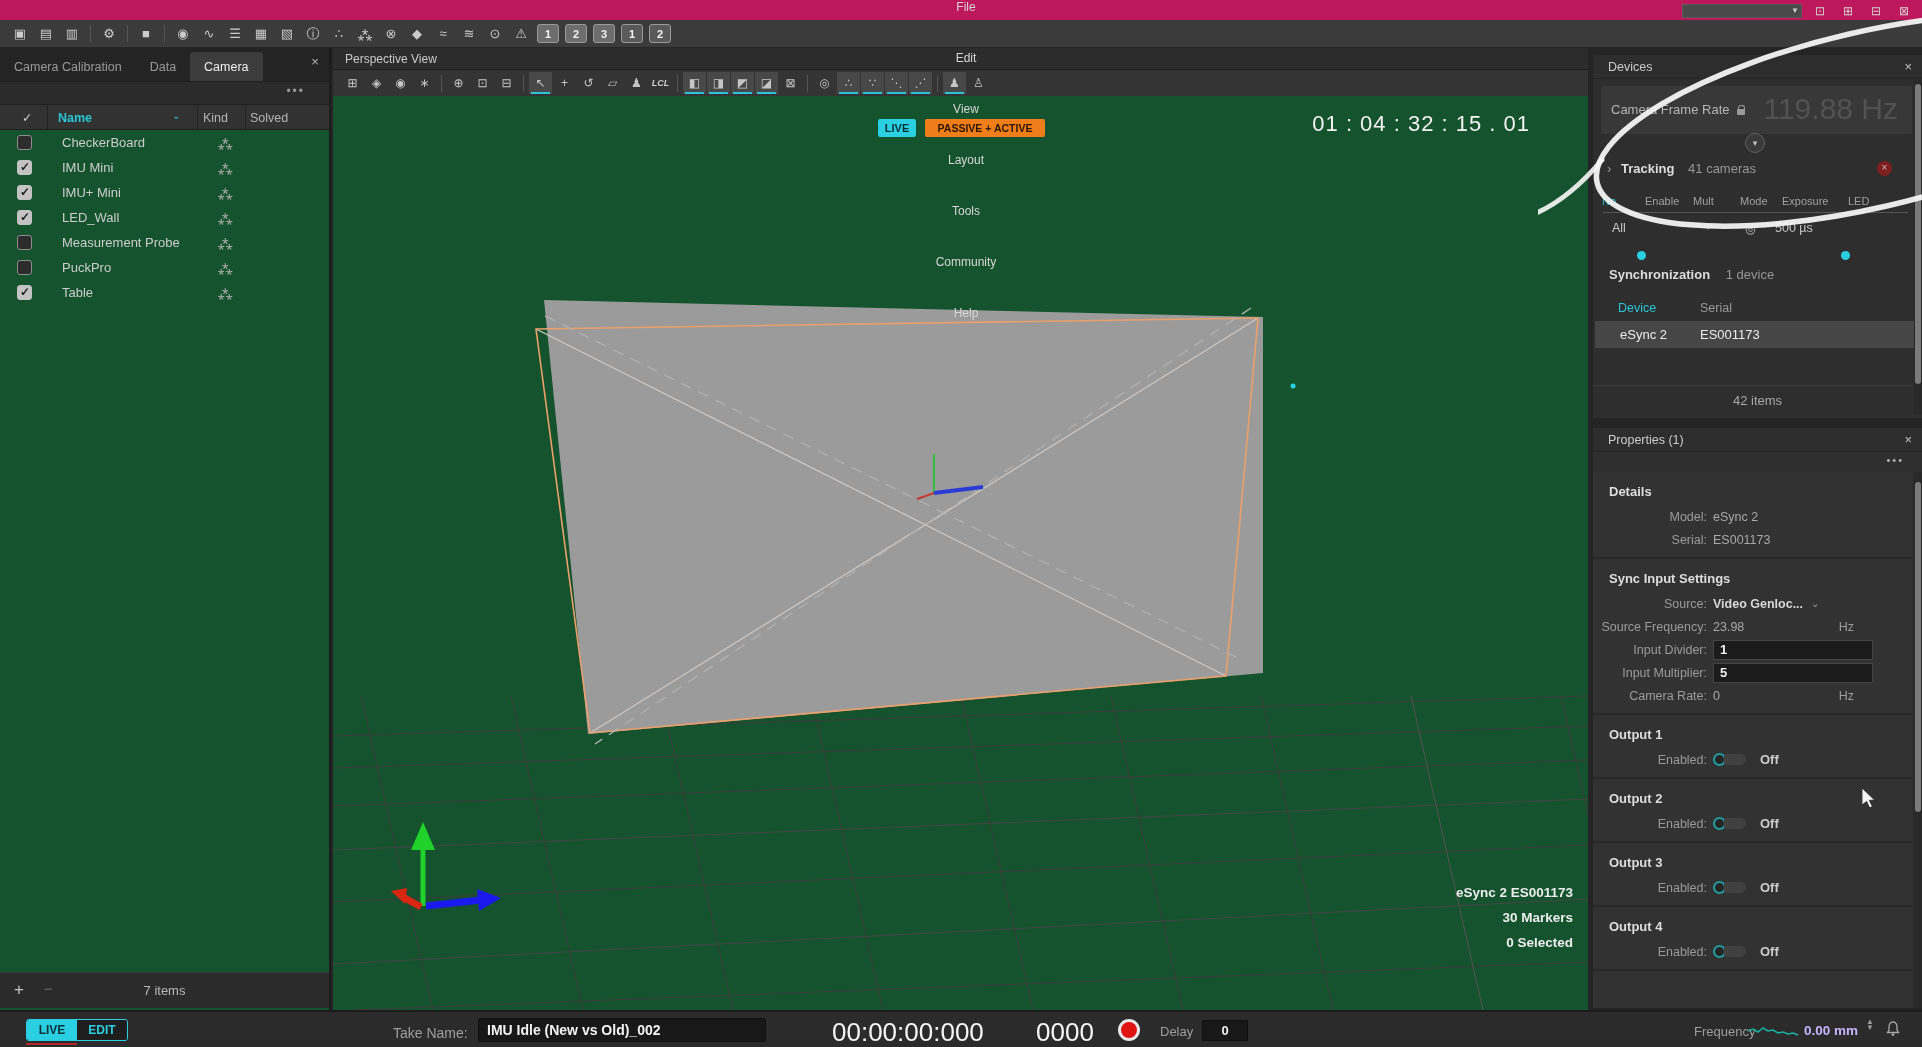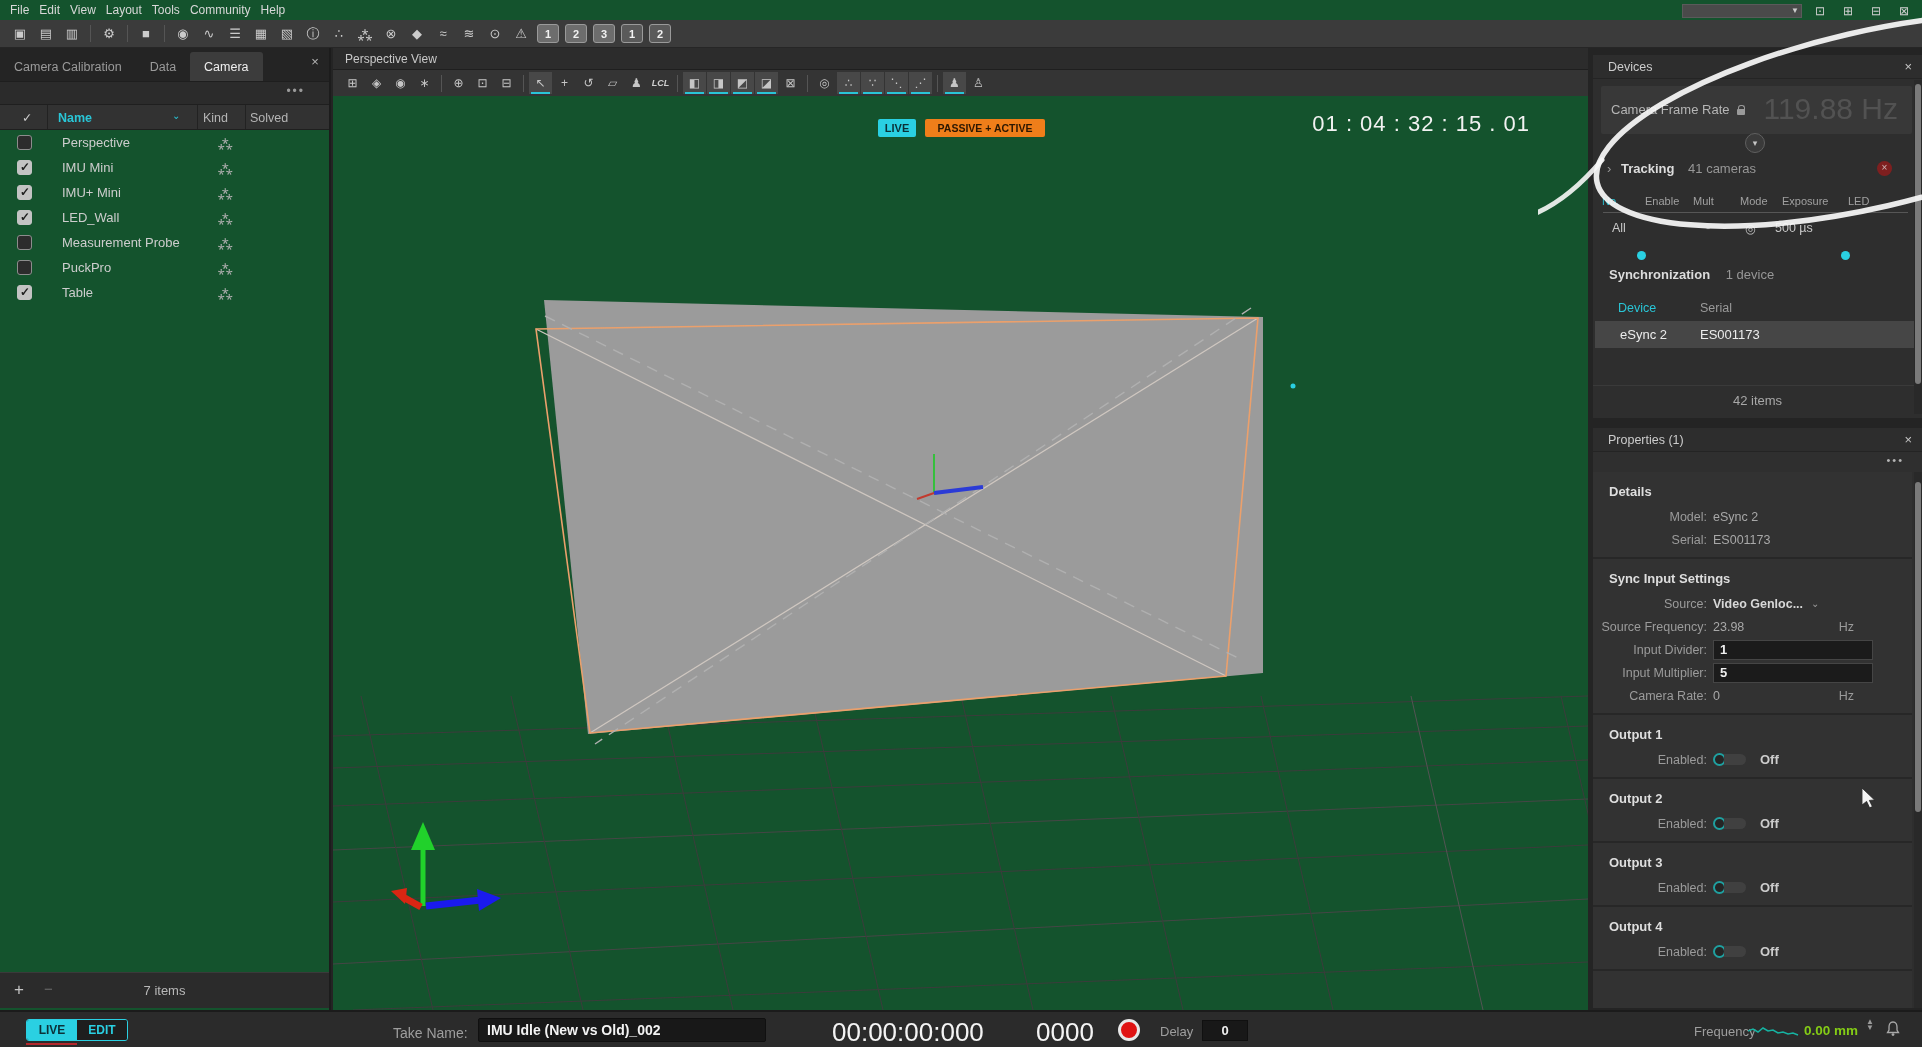--- a/index.html
+++ b/index.html
@@ -1,22 +1,22 @@
 <!DOCTYPE html>
 <html><head>
 <meta charset="utf-8">
 <style>
   * { margin:0; padding:0; box-sizing:border-box; }
   html,body { width:1922px; height:1047px; overflow:hidden; background:#242424;
     font-family:"Liberation Sans", sans-serif; color:#cfcfcf; }
   #app { position:absolute; inset:0; }
 
   
-  #menubar { position:absolute; left:0; top:0; width:1922px; height:20px; background:#14532d;
-    display:flex; align-items:center; padding-left:10px; gap:10px; font-size:12px; color:#d8d8d8; z-index:5;}
+  #menubar { position:absolute; left:0; top:0; width:1922px; height:20px; background:#be185d;
+    display:flex; align-items:center; padding-left:10px; gap:37px; font-size:12px; color:#d8d8d8; z-index:5;flex-direction:column;}
   #menubar .mi { cursor:default; }
   #menubar-right { position:absolute; right:8px; top:3px; display:flex; align-items:center; gap:8px; }
   .mini-dropdown { width:120px; height:14px; background:#4a4a4a; border:1px solid #5a5a5a; position:relative; }
   .mini-dropdown span { position:absolute; right:2px; top:1px; font-size:8px; color:#ccc; }
   .mini-icon { width:20px; height:16px; color:#d0d0d0; font-size:12px; text-align:center; line-height:16px; }
 
   #toolbar { position:absolute; left:0; top:20px; width:1922px; height:28px; background:#3b3b3b;
     border-bottom:1px solid #262626; display:flex; align-items:center; padding-left:8px; gap:2px; z-index:5;}
   .tbtn { width:24px; height:22px; display:flex; align-items:center; justify-content:center;
     color:#cbcbcb; font-size:13px; border-radius:2px; }
@@ -154,21 +154,21 @@
   #tc-main { position:absolute; left:832px; top:5px; font-size:26px; color:#f4f4f4; }
   #tc-frames { position:absolute; left:1036px; top:5px; font-size:26px; color:#f4f4f4; }
   #record-btn { position:absolute; left:1118px; top:7px; width:22px; height:22px; border-radius:50%;
     background:#e01313; border:3px solid #e8e8e8; }
   #delay-label { position:absolute; left:1160px; top:12px; font-size:13px; color:#9e9e9e; }
   #delay-input { position:absolute; left:1202px; top:8px; width:46px; height:21px; background:#181818;
     border:1px solid #101010; color:#f0f0f0; font-family:"Liberation Sans",sans-serif; font-size:13px;
     font-weight:bold; text-align:center; }
   #residual-label { position:absolute; left:1694px; top:12px; font-size:13px; color:#9e9e9e; }
   #residual-spark { position:absolute; left:1748px; top:12px; }
-  #residual-value { position:absolute; left:1804px; top:11px; font-size:13.5px; font-weight:bold; color:#84cc16; }
+  #residual-value { position:absolute; left:1804px; top:11px; font-size:13.5px; font-weight:bold; color:#c4b5fd; }
   #residual-arrows { position:absolute; left:1866px; top:7px; font-size:8px; color:#9a9a9a; line-height:6px; text-align:center; }
   #bell { position:absolute; left:1886px; top:9px; }
 
   
   #annotation { position:absolute; left:1538px; top:8px; z-index:50; pointer-events:none; }
   #cursor { position:absolute; left:1862px; top:788px; z-index:60; pointer-events:none; }
 </style>
 </head>
 <body>
 
@@ -239,21 +239,21 @@
       <span class="hsort">⌄</span>
       <span class="hkind">Kind</span>
       <span class="hsolved">Solved</span>
       <span class="colsep" style="left:47px"></span>
       <span class="colsep" style="left:197px"></span>
       <span class="colsep" style="left:245px"></span>
     </div>
     <div>
       <div class="asset-row">
         <span class="cb"></span>
-        <span class="asset-name">Perspective</span>
+        <span class="asset-name">CheckerBoard</span>
         <span class="kind-ic">⁂</span>
       </div>
       <div class="asset-row">
         <span class="cb checked"></span>
         <span class="asset-name">IMU Mini</span>
         <span class="kind-ic">⁂</span>
       </div>
       <div class="asset-row">
         <span class="cb checked"></span>
         <span class="asset-name">IMU+ Mini</span>
@@ -369,20 +369,25 @@
         <line x1="93" y1="810" x2="148" y2="804" stroke="#1a1aee" stroke-width="7"></line>
         <polygon points="168,802 144,793 146,815" fill="#1a1aee"></polygon>
         <line x1="88" y1="811" x2="70" y2="801" stroke="#d92613" stroke-width="7"></line>
         <polygon points="58,795 74,792 72,808" fill="#d92613"></polygon>
       </g>
     </svg>
 
     <div id="badge-live" class="badge">LIVE</div>
     <div id="badge-mode" class="badge">PASSIVE + ACTIVE</div>
     <div id="vp-timecode">01 : 04 : 32 : 15 . 01</div>
+    <div id="vp-overlay">
+      <div>eSync 2 ES001173</div>
+      <div>30 Markers</div>
+      <div>0 Selected</div>
+    </div>
   </div>
 
   <div id="devices-panel" class="rpanel">
     <div class="rp-header">
       <span class="title">Devices</span>
       <span class="close">×</span>
     </div>
     <div id="framerate-card">
       <span class="lbl">
           <span>Camera Frame Rate</span>

